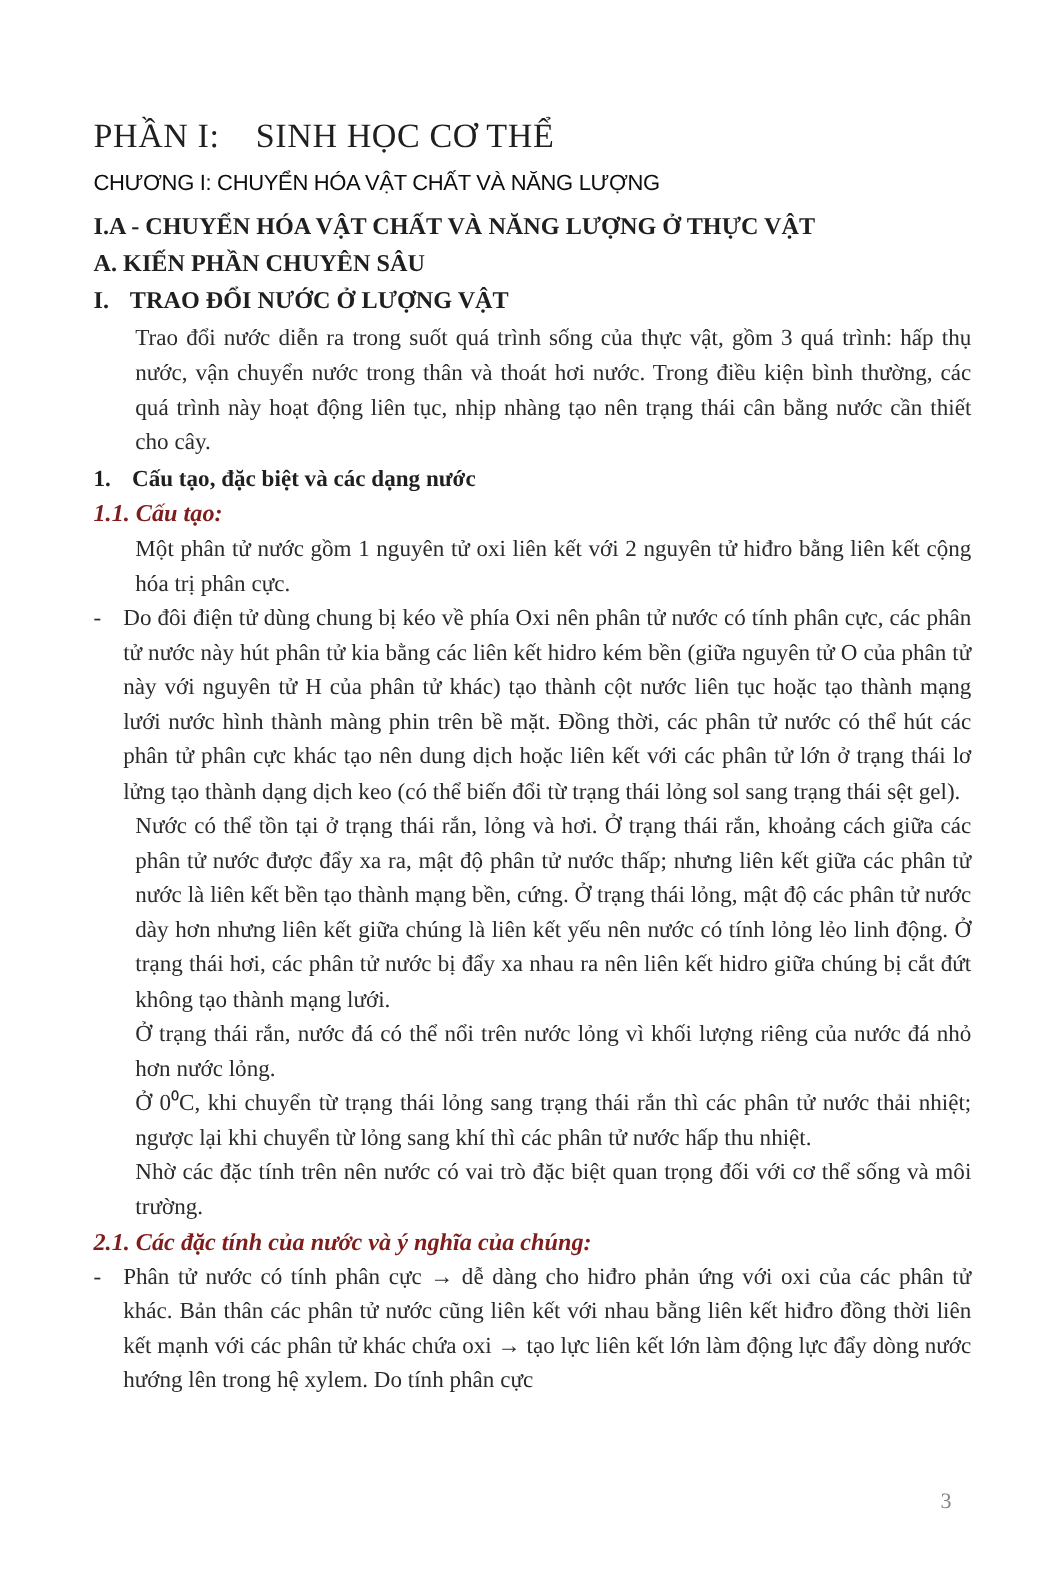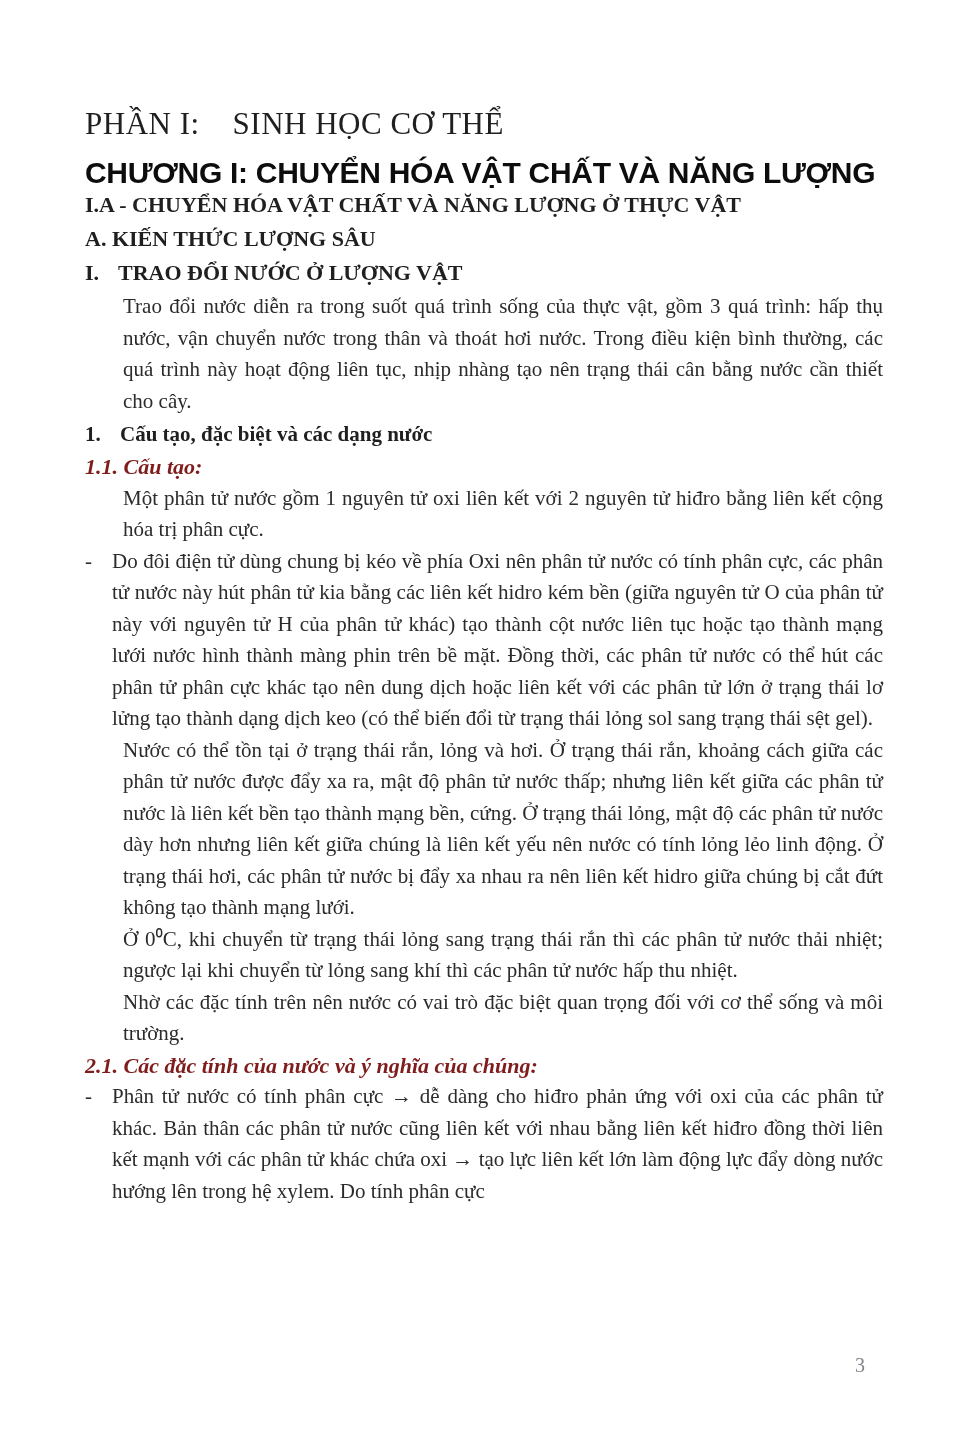--- a/index.html
+++ b/index.html
@@ -22,24 +22,25 @@
     font-size: 31px;
     font-weight: 400;
     line-height: 1.15;
     color: #1f1f1f;
     white-space: pre-wrap;
     margin-bottom: 14px;
     letter-spacing: 0.5px;
   }
   .chapter-title {
     font-family: "Liberation Sans", sans-serif;
-    font-size: 30px;
-    font-weight: 700;
+    font-size: 20px;
+    font-weight: 400;
     line-height: 1.15;
     color: #0d0d0d;
+    margin-bottom: 12px;
     letter-spacing: -0.3px;
   }
   .section-heading {
     font-size: 22px;
     font-weight: 700;
     line-height: 1.35;
     color: #1f1f1f;
     margin-bottom: 4px;
   }
   .topic-heading {
@@ -100,21 +101,21 @@
 <body>
 
 <div class="page">
 
   <h1 class="part-title">PHẦN I:    SINH HỌC CƠ THỂ</h1>
 
   <h2 class="chapter-title">CHƯƠNG I: CHUYỂN HÓA VẬT CHẤT VÀ NĂNG LƯỢNG</h2>
 
   <h3 class="section-heading">I.A - CHUYỂN HÓA VẬT CHẤT VÀ NĂNG LƯỢNG Ở THỰC VẬT</h3>
 
-  <h3 class="section-heading">A. KIẾN THỨC LƯỢNG SÂU</h3>
+  <h3 class="section-heading">A. KIẾN PHẦN CHUYÊN SÂU</h3>
 
   <div class="topic-heading">
     <span class="num">I.</span>
     <span>TRAO ĐỔI NƯỚC Ở LƯỢNG VẬT</span>
   </div>
 
   <p class="body-para">Trao đổi nước diễn ra trong suốt quá trình sống của thực vật, gồm 3 quá trình: hấp thụ nước, vận chuyển nước trong thân và thoát hơi nước. Trong điều kiện bình thường, các quá trình này hoạt động liên tục, nhịp nhàng tạo nên trạng thái cân bằng nước cần thiết cho cây.</p>
 
   <div class="num-heading">
     <span class="num">1.</span>
@@ -125,20 +126,21 @@
 
   <p class="body-para">Một phân tử nước gồm 1 nguyên tử oxi liên kết với 2 nguyên tử hiđro bằng liên kết cộng hóa trị phân cực.</p>
 
   <div class="bullet">
     <span class="marker">-</span>
     <p class="body-para">Do đôi điện tử dùng chung bị kéo về phía Oxi nên phân tử nước có tính phân cực, các phân tử nước này hút phân tử kia bằng các liên kết hidro kém bền (giữa nguyên tử O của phân tử này với nguyên tử H của phân tử khác) tạo thành cột nước liên tục hoặc tạo thành mạng lưới nước hình thành màng phin trên bề mặt. Đồng thời, các phân tử nước có thể hút các phân tử phân cực khác tạo nên dung dịch hoặc liên kết với các phân tử lớn ở trạng thái lơ lửng tạo thành dạng dịch keo (có thể biến đổi từ trạng thái lỏng sol sang trạng thái sệt gel).</p>
   </div>
 
   <p class="body-para">Nước có thể tồn tại ở trạng thái rắn, lỏng và hơi. Ở trạng thái rắn, khoảng cách giữa các phân tử nước được đẩy xa ra, mật độ phân tử nước thấp; nhưng liên kết giữa các phân tử nước là liên kết bền tạo thành mạng bền, cứng. Ở trạng thái lỏng, mật độ các phân tử nước dày hơn nhưng liên kết giữa chúng là liên kết yếu nên nước có tính lỏng lẻo linh động. Ở trạng thái hơi, các phân tử nước bị đẩy xa nhau ra nên liên kết hidro giữa chúng bị cắt đứt không tạo thành mạng lưới.</p>
 
+  <p class="body-para">Ở trạng thái rắn, nước đá có thể nổi trên nước lỏng vì khối lượng riêng của nước đá nhỏ hơn nước lỏng.</p>
 
   <p class="body-para">Ở 0⁰C, khi chuyển từ trạng thái lỏng sang trạng thái rắn thì các phân tử nước thải nhiệt; ngược lại khi chuyển từ lỏng sang khí thì các phân tử nước hấp thu nhiệt.</p>
 
   <p class="body-para">Nhờ các đặc tính trên  nên nước có vai trò đặc biệt quan trọng đối với cơ thể sống và môi trường.</p>
 
   <div class="sub-heading">2.1. Các đặc tính của nước và ý nghĩa của chúng:</div>
 
   <div class="bullet">
     <span class="marker">-</span>
     <p class="body-para">Phân tử nước có tính phân cực → dễ dàng cho hiđro phản ứng với oxi của các phân tử khác. Bản thân các phân tử nước cũng liên kết với nhau bằng liên kết hiđro đồng thời liên kết mạnh với các phân tử khác chứa oxi → tạo lực liên kết lớn làm động lực đẩy dòng nước hướng lên trong hệ xylem. Do tính phân cực</p>

